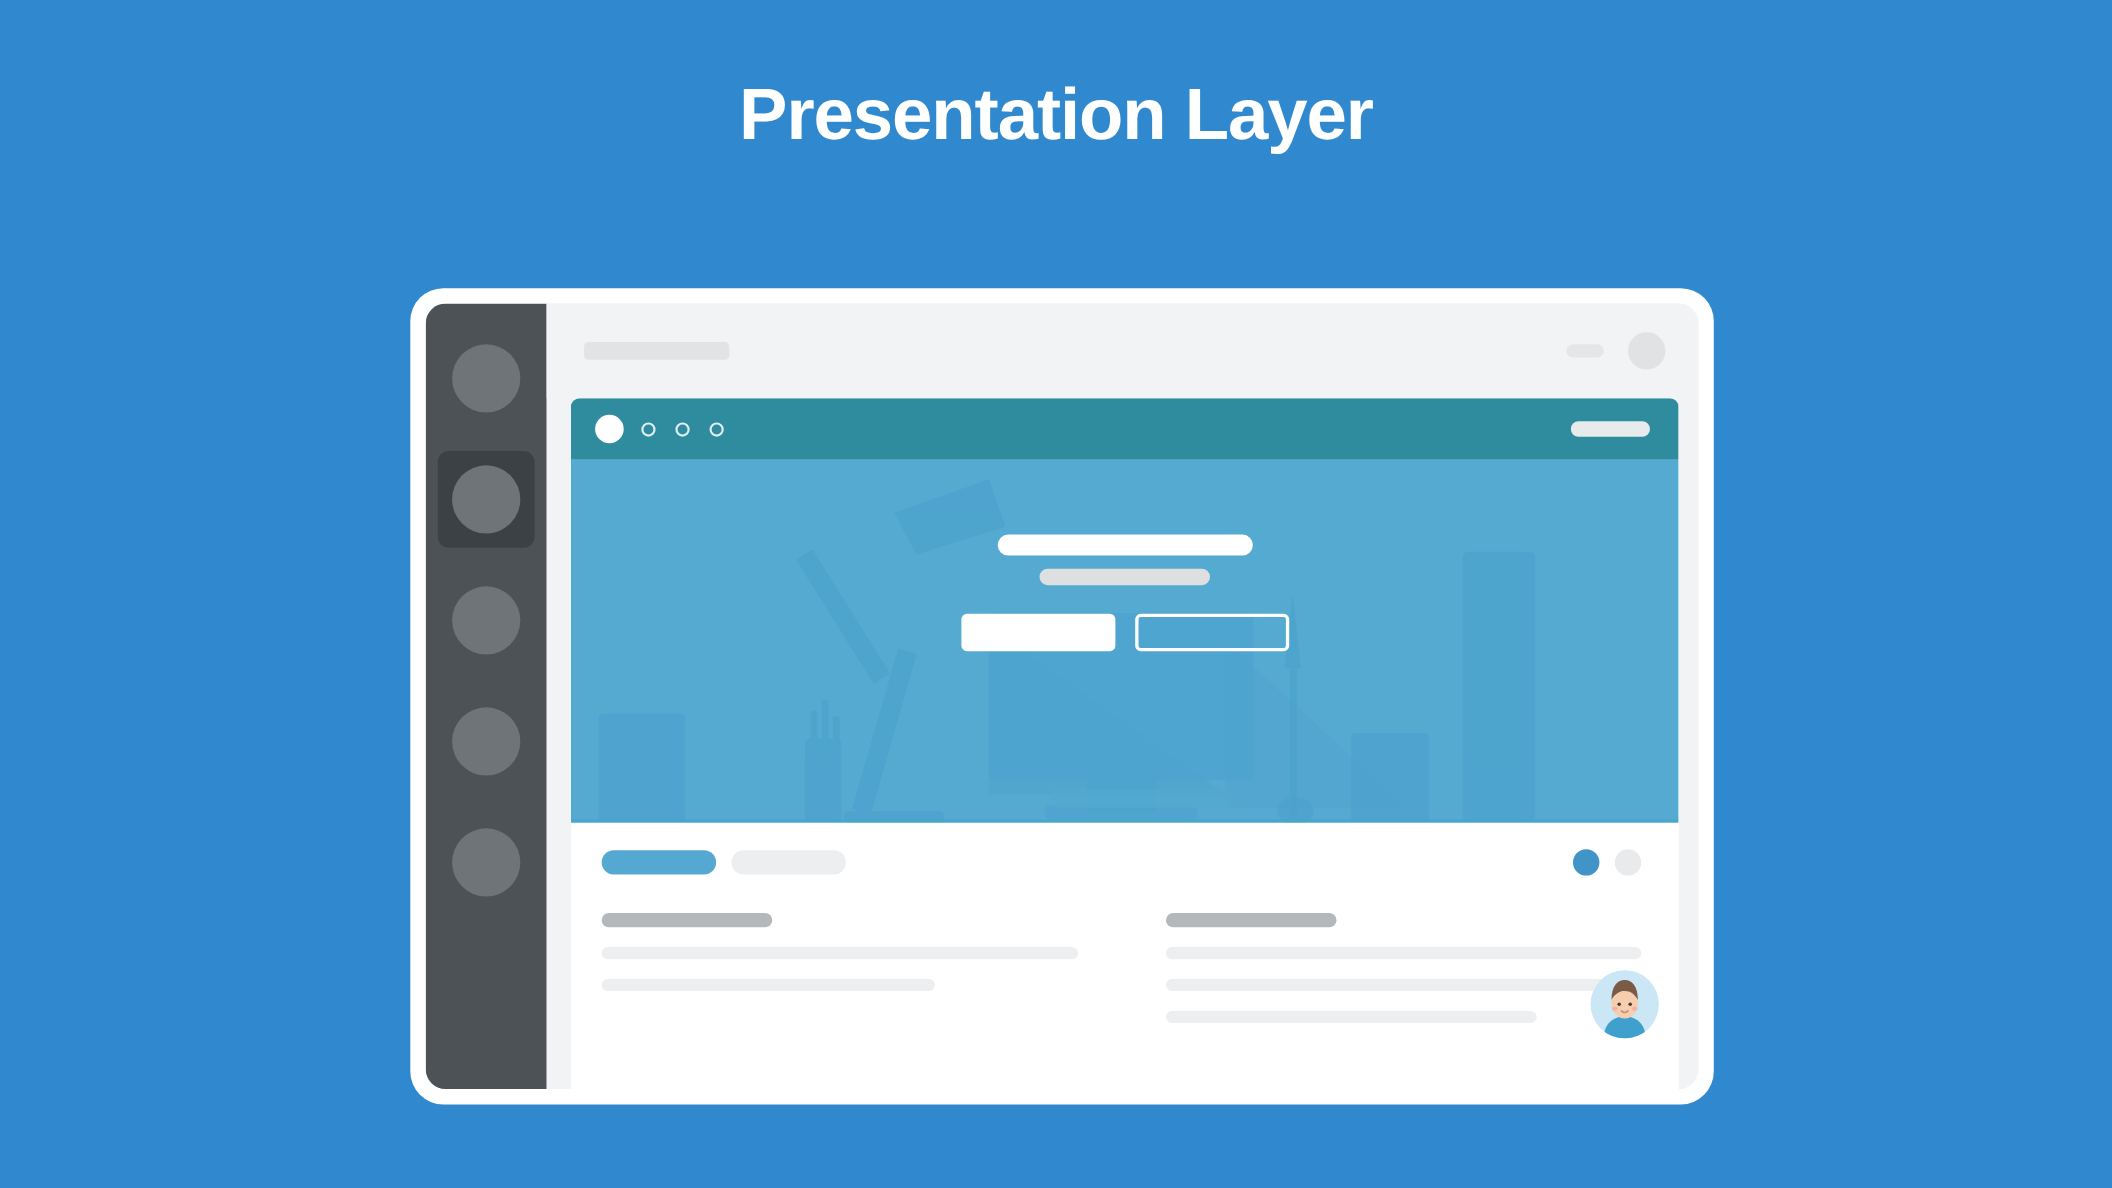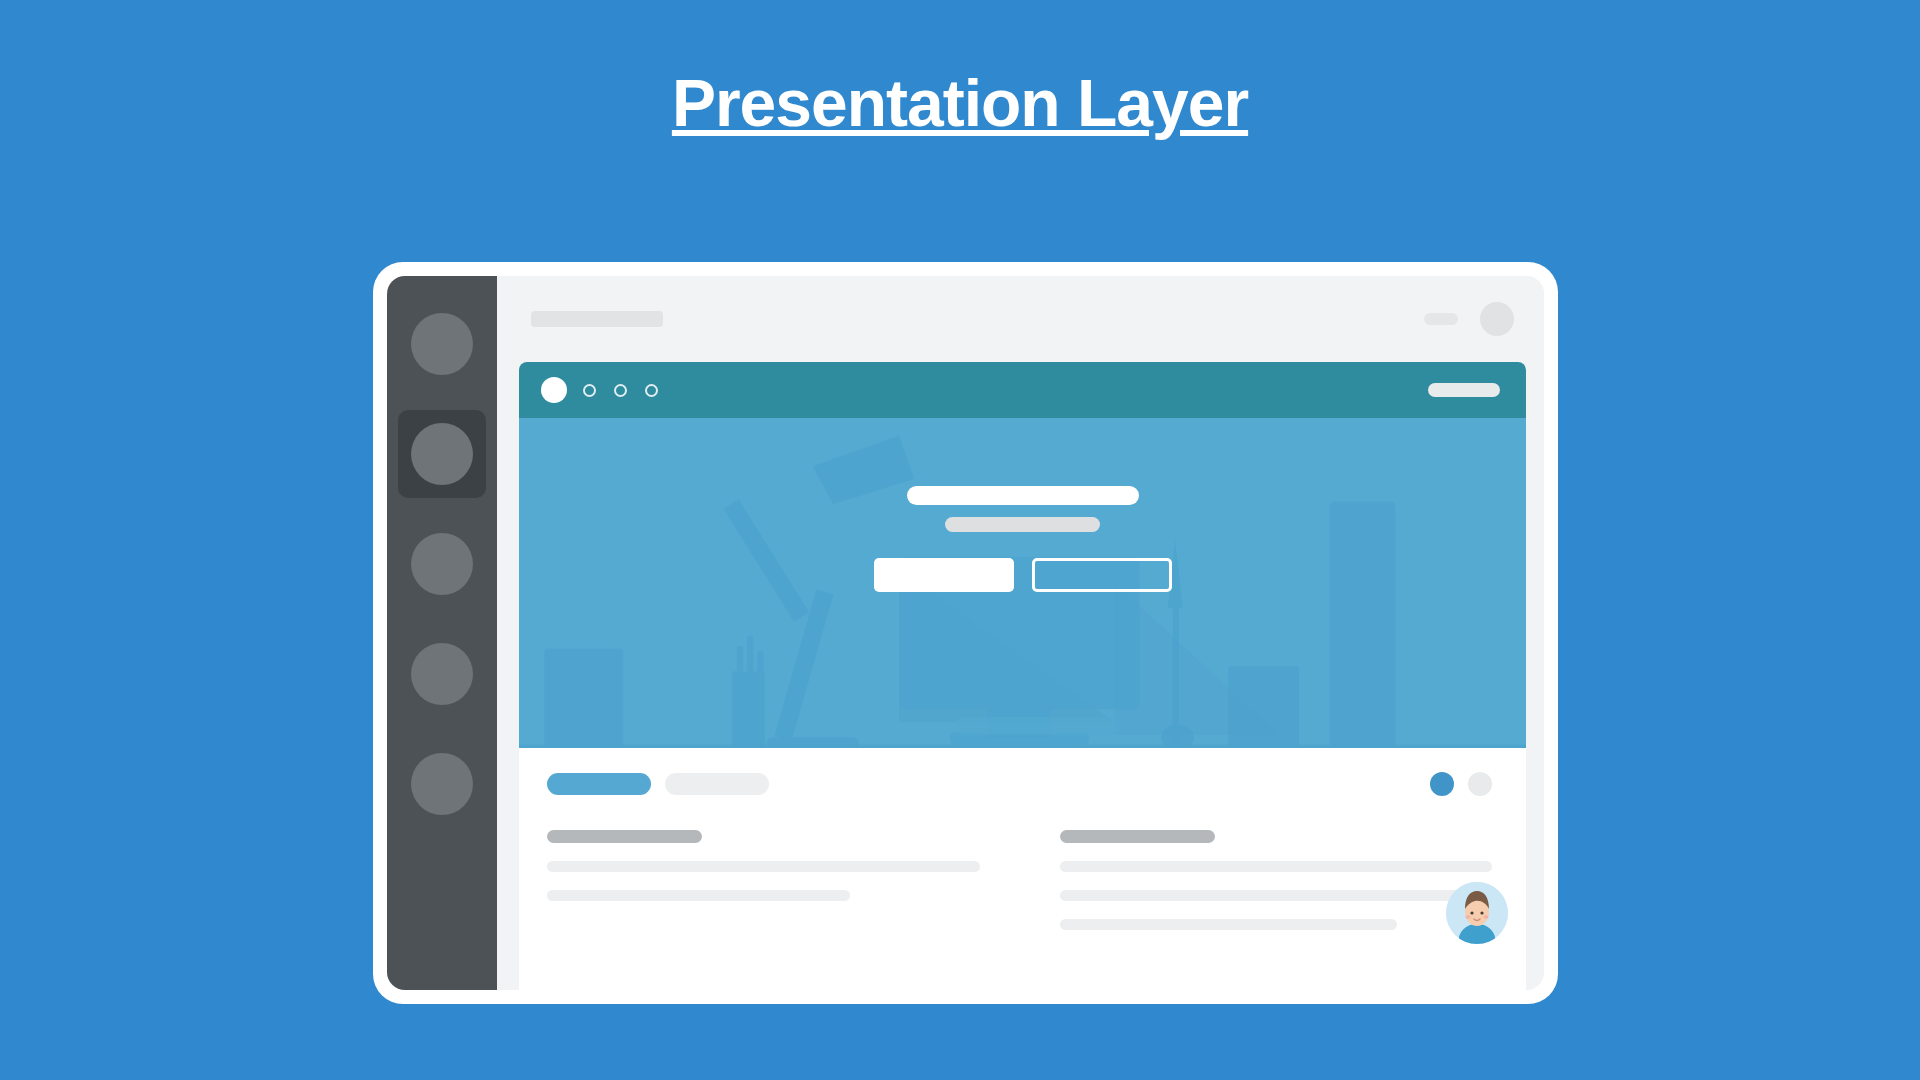--- a/index.html
+++ b/index.html
@@ -11,21 +11,20 @@
   }
   #stage { position:relative; width:1920px; height:1080px; }
 
   
   .page-title {
     position:absolute; top:70px; left:0; width:1920px;
     text-align:center;
     font-size:66px; font-weight:bold; letter-spacing:-1px;
     color:#FFFFFF;
     line-height:1;
-    text-decoration:underline;
   }
 
   
   .window-frame {
     position:absolute;
     left:373px; top:262px;
     width:1185px; height:742px;
     background:#FFFFFF;
     border-radius:30px;
     padding:14px;

